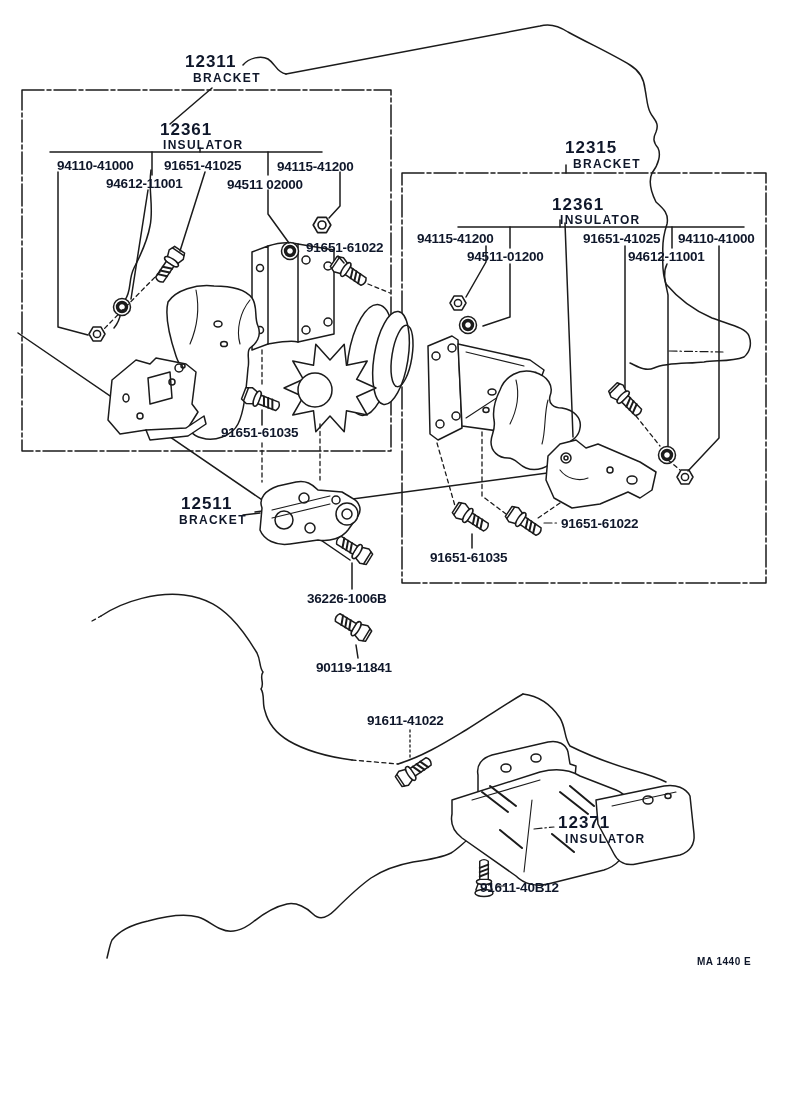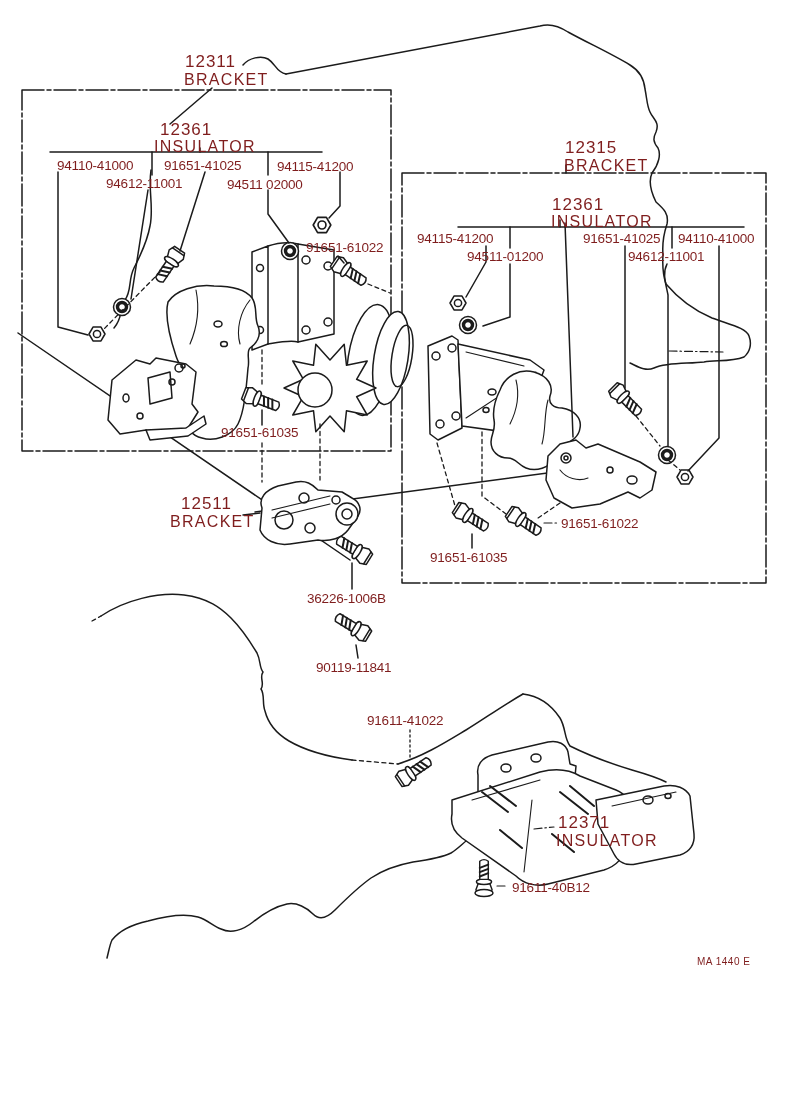--- a/index.html
+++ b/index.html
@@ -9,24 +9,24 @@
   svg *{stroke:#1b1b1b;fill:none;stroke-width:1.5;stroke-linecap:round;stroke-linejoin:round;}
   .fillw{fill:#ffffff;}
   .thin{stroke-width:1.1;}
   .leader{stroke-width:1.2;fill:none;}
   .dash{stroke-dasharray:4 3.5;stroke-width:1.3;}
   .dots{stroke-dasharray:2 3;stroke-width:1.3;}
   .dashdot{stroke-dasharray:8 3 1.5 3;stroke-width:1.2;}
   .boxline{stroke-dasharray:22 3 4 3;stroke-width:1.5;}
   .thr{stroke-width:2;}
   .darkring{stroke-width:3.4;}
-  .lbl{position:absolute;white-space:nowrap;font-weight:normal;color:#7f1d1d;line-height:1;}
+  .lbl{position:absolute;white-space:nowrap;font-weight:bold;color:#0f172a;line-height:1;}
   .pn{font-size:13.5px;letter-spacing:-0.2px;}
   .gnum{font-size:17px;letter-spacing:1px;}
-  .gsub{font-size:16px;letter-spacing:1.3px;}
+  .gsub{font-size:12px;letter-spacing:1.3px;margin-left:9px;}
   .foot{font-size:10px;letter-spacing:0.5px;}
 </style>
 </head>
 <body>
 
 <div id="page">
 
 <svg width="792" height="1094" viewBox="0 0 792 1094">
   <defs>
     <g id="bolt">
@@ -324,16 +324,16 @@
 
   <div class="lbl gnum" style="left:181px;top:495px">12511</div>
   <div class="lbl gsub" style="left:170px;top:514px">BRACKET</div>
 
   <div class="lbl pn" style="left:307px;top:592px">36226-1006B</div>
   <div class="lbl pn" style="left:316px;top:661px">90119-11841</div>
   <div class="lbl pn" style="left:367px;top:714px">91611-41022</div>
 
   <div class="lbl gnum" style="left:558px;top:814px">12371</div>
   <div class="lbl gsub" style="left:556px;top:833px">INSULATOR</div>
-  <div class="lbl pn" style="left:512px;top:881px">91611-40B12</div>
+  <div class="lbl pn" style="left:480px;top:881px">91611-40B12</div>
 
   <div class="lbl foot" style="left:697px;top:957px">MA 1440 E</div>
 </div>
 
 </body></html>

